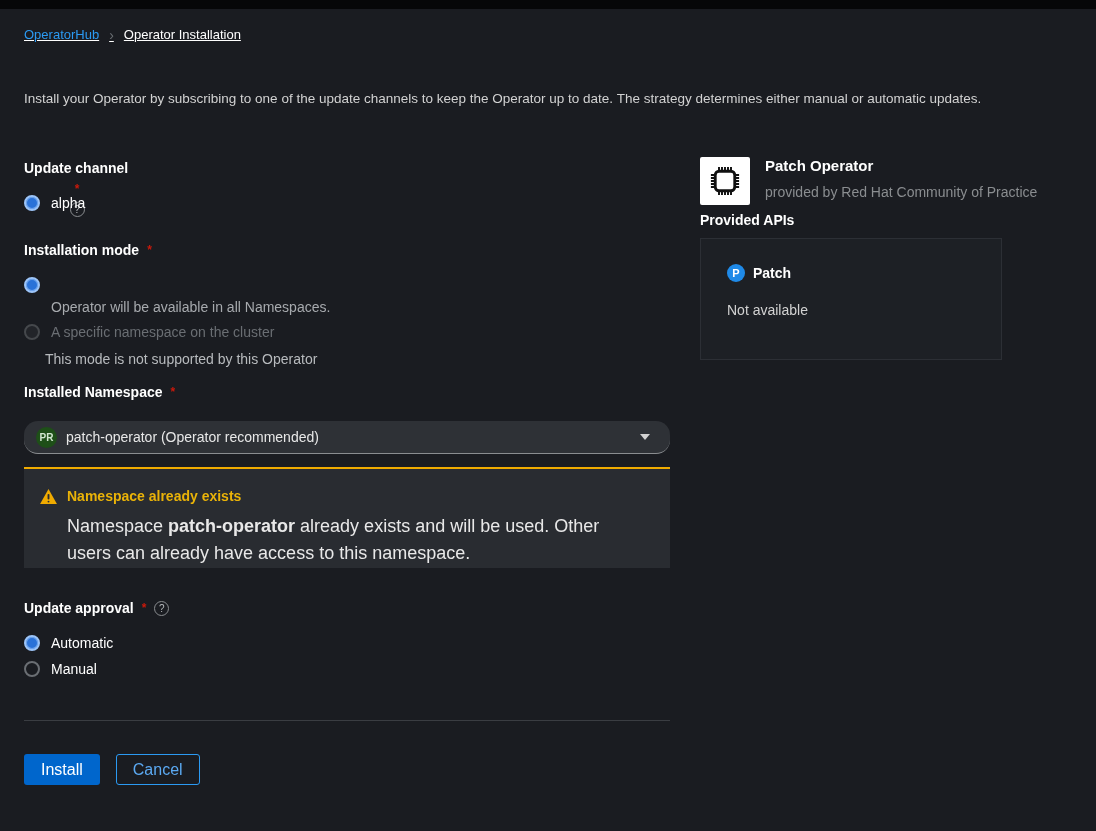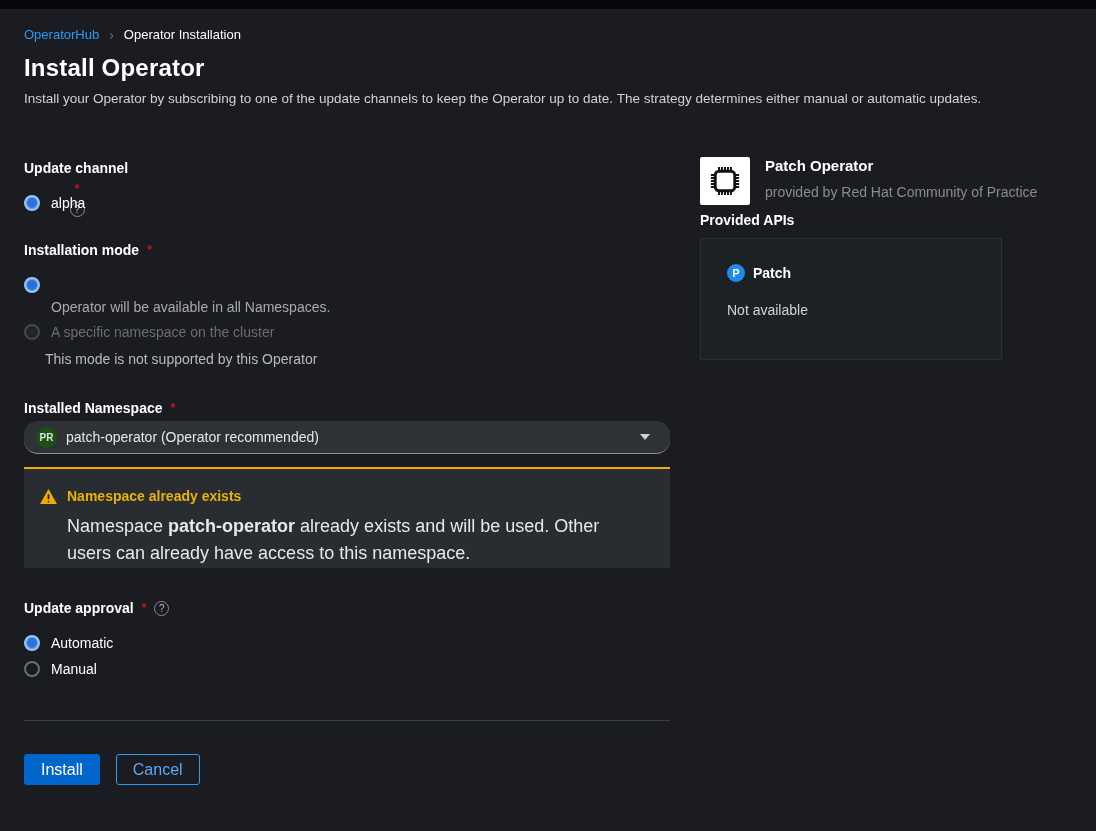--- a/index.html
+++ b/index.html
@@ -5,21 +5,21 @@
   * { margin:0; padding:0; box-sizing:border-box; }
   html,body { background:#101214; }
   body { font-family:"Liberation Sans","DejaVu Sans",sans-serif; }
   .screen {
     position:relative; width:1096px; height:831px;
     background:#1a1c21; overflow:hidden; color:#fff;
   }
   .topstrip { position:absolute; top:0; left:0; width:1096px; height:9px; background:#060708; }
 
   
-  .breadcrumb { position:absolute; top:27px; left:24px; display:flex; align-items:center; gap:10px; font-size:13px; }
+  .breadcrumb { position:absolute; top:27px; left:24px; display:flex; align-items:center; gap:10px; font-size:13px;text-decoration:underline; }
   .crumb-link { color:#2b9af3; cursor:pointer; }
   .crumb-sep  { color:#6a6e73; font-size:14px; line-height:1; }
   .crumb-current { color:#fff; }
   .page-title { position:absolute; top:54px; left:24px; font-size:24px; font-weight:700; color:#fff; letter-spacing:.2px; }
   .page-desc  { position:absolute; top:91px; left:24px; width:1050px; font-size:13.5px; color:#d2d2d2; }
 
   
   .field-label { position:absolute; left:24px; display:flex; align-items:center; gap:6px; font-size:14px; font-weight:700; color:#fff; }
   .req { color:#c9190b; font-size:12px; margin-left:2px; }
   .help-icon {
@@ -93,21 +93,20 @@
 
 <div class="screen">
   <div class="topstrip"></div>
 
   <nav class="breadcrumb">
     <span class="crumb-link">OperatorHub</span>
     <span class="crumb-sep">›</span>
     <span class="crumb-current">Operator Installation</span>
   </nav>
 
-  <h1 class="page-title">Install Operator</h1>
   <p class="page-desc">Install your Operator by subscribing to one of the update channels to keep the Operator up to date. The strategy determines either manual or automatic updates.</p>
 
   <div class="field-label" style="top:160px;flex-direction:column;">
     <span>Update channel</span>
     <span class="req">*</span>
     <span class="help-icon">?</span>
   </div>
   <div class="radio-row" style="top:195px;">
     <span class="radio checked"></span>
     <span>alpha</span>
@@ -120,21 +119,21 @@
   <div class="radio-row" style="top:277px;">
     <span class="radio checked"></span>
   </div>
   <div class="radio-helper" style="top:299px; left:51px;">Operator will be available in all Namespaces.</div>
   <div class="radio-row" style="top:324px;">
     <span class="radio disabled"></span>
     <span class="radio-label-disabled">A specific namespace on the cluster</span>
   </div>
   <div class="radio-helper" style="top:351px; left:45px; color:#b8bbbe;">This mode is not supported by this Operator</div>
 
-  <div class="field-label" style="top:400px;">
+  <div class="field-label" style="top:384px;">
     <span>Installed Namespace</span>
     <span class="req">*</span>
   </div>
   <div class="ns-select">
     <span class="badge-pr">PR</span>
     <span class="ns-value">patch-operator (Operator recommended)</span>
     <span class="ns-caret"></span>
   </div>
 
   <div class="alert">

